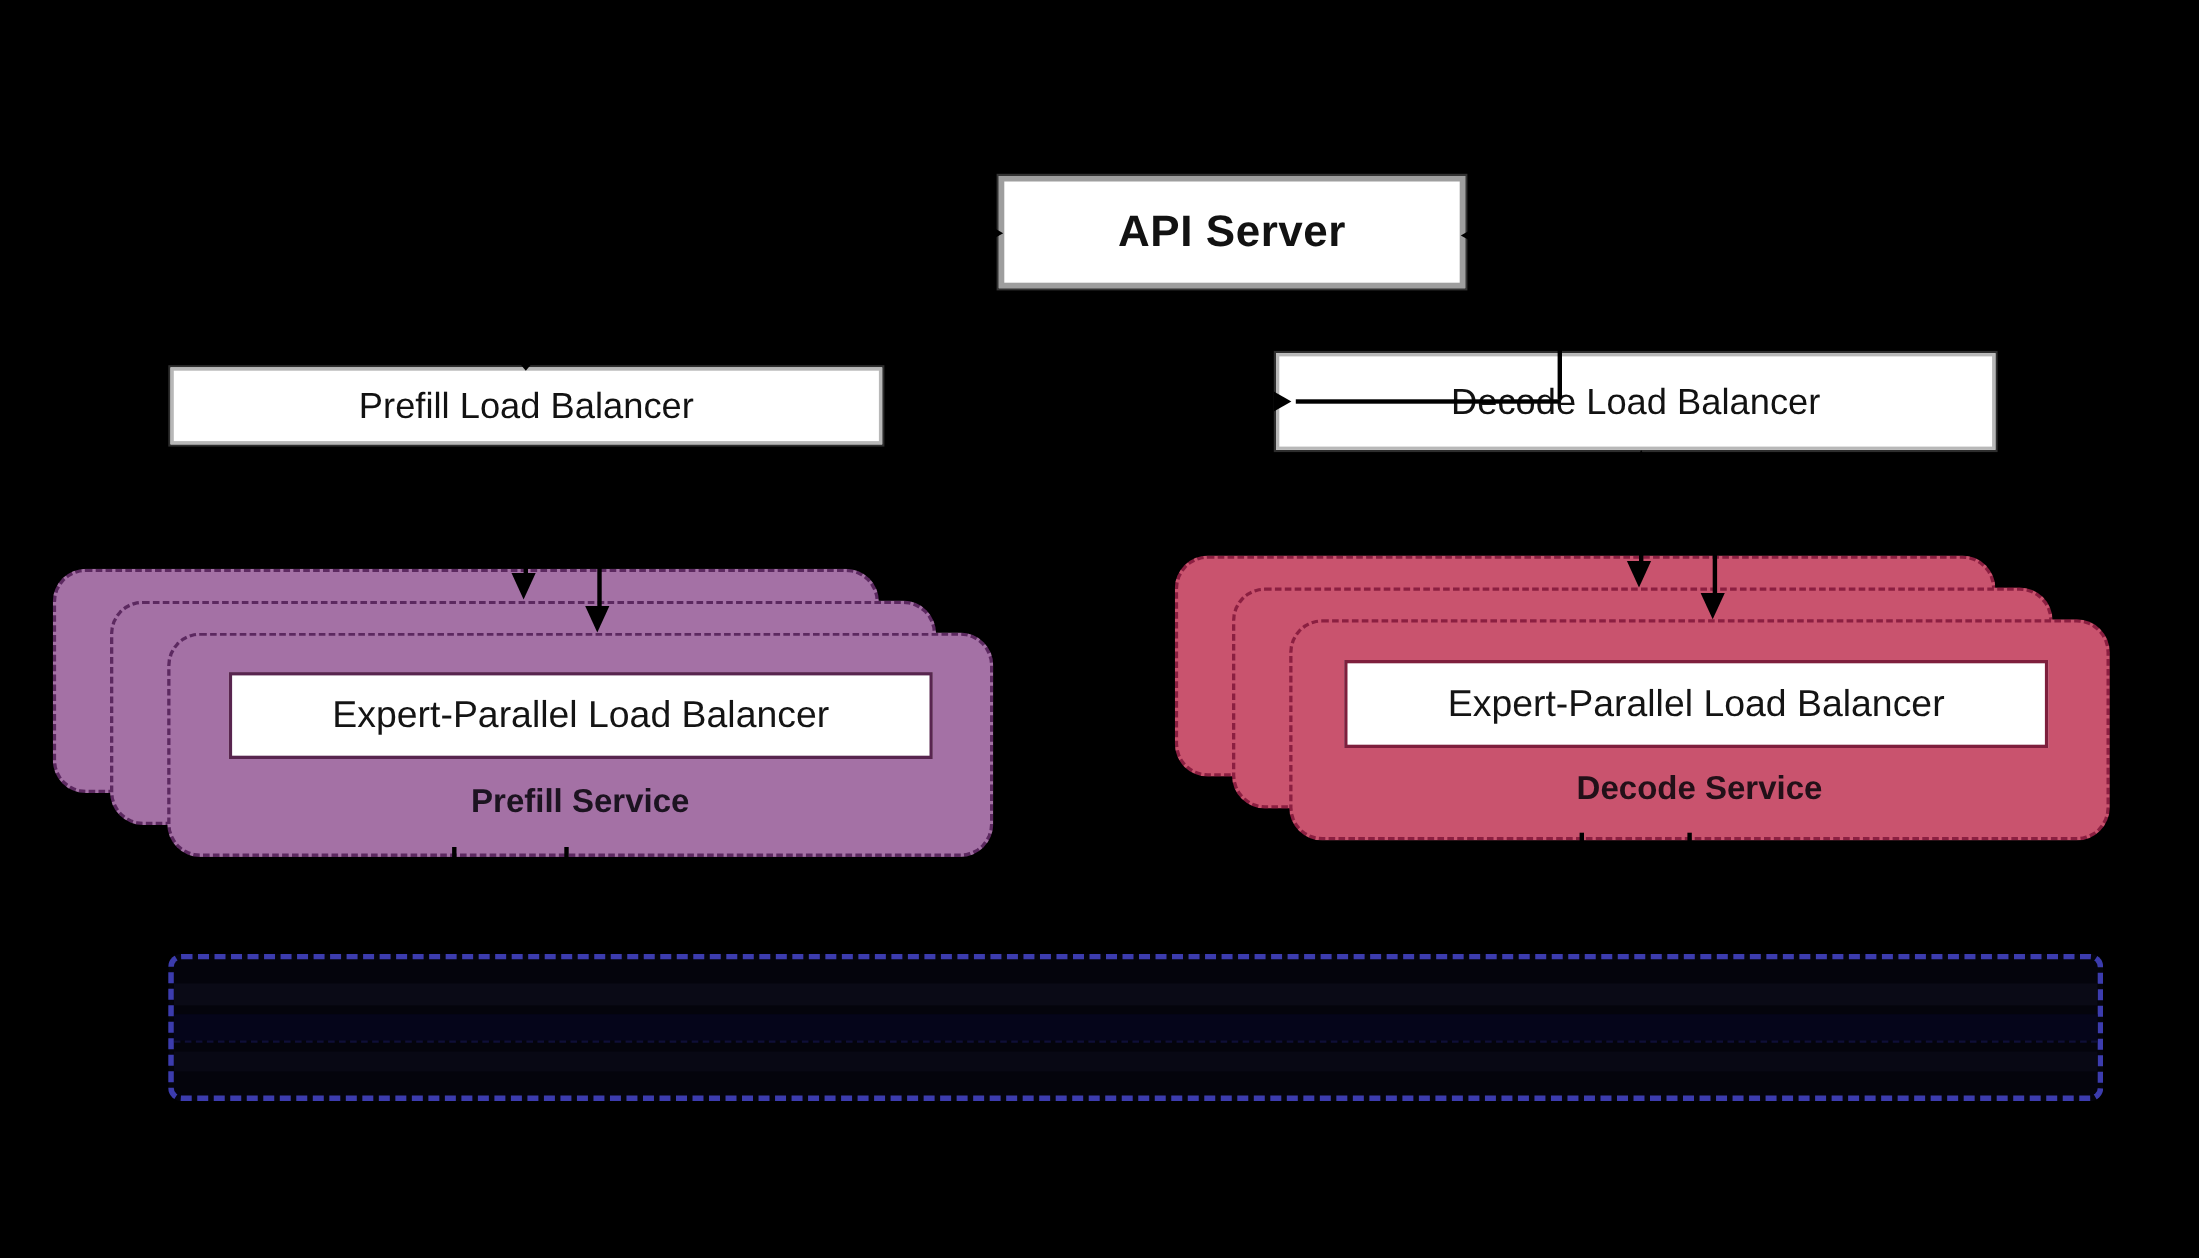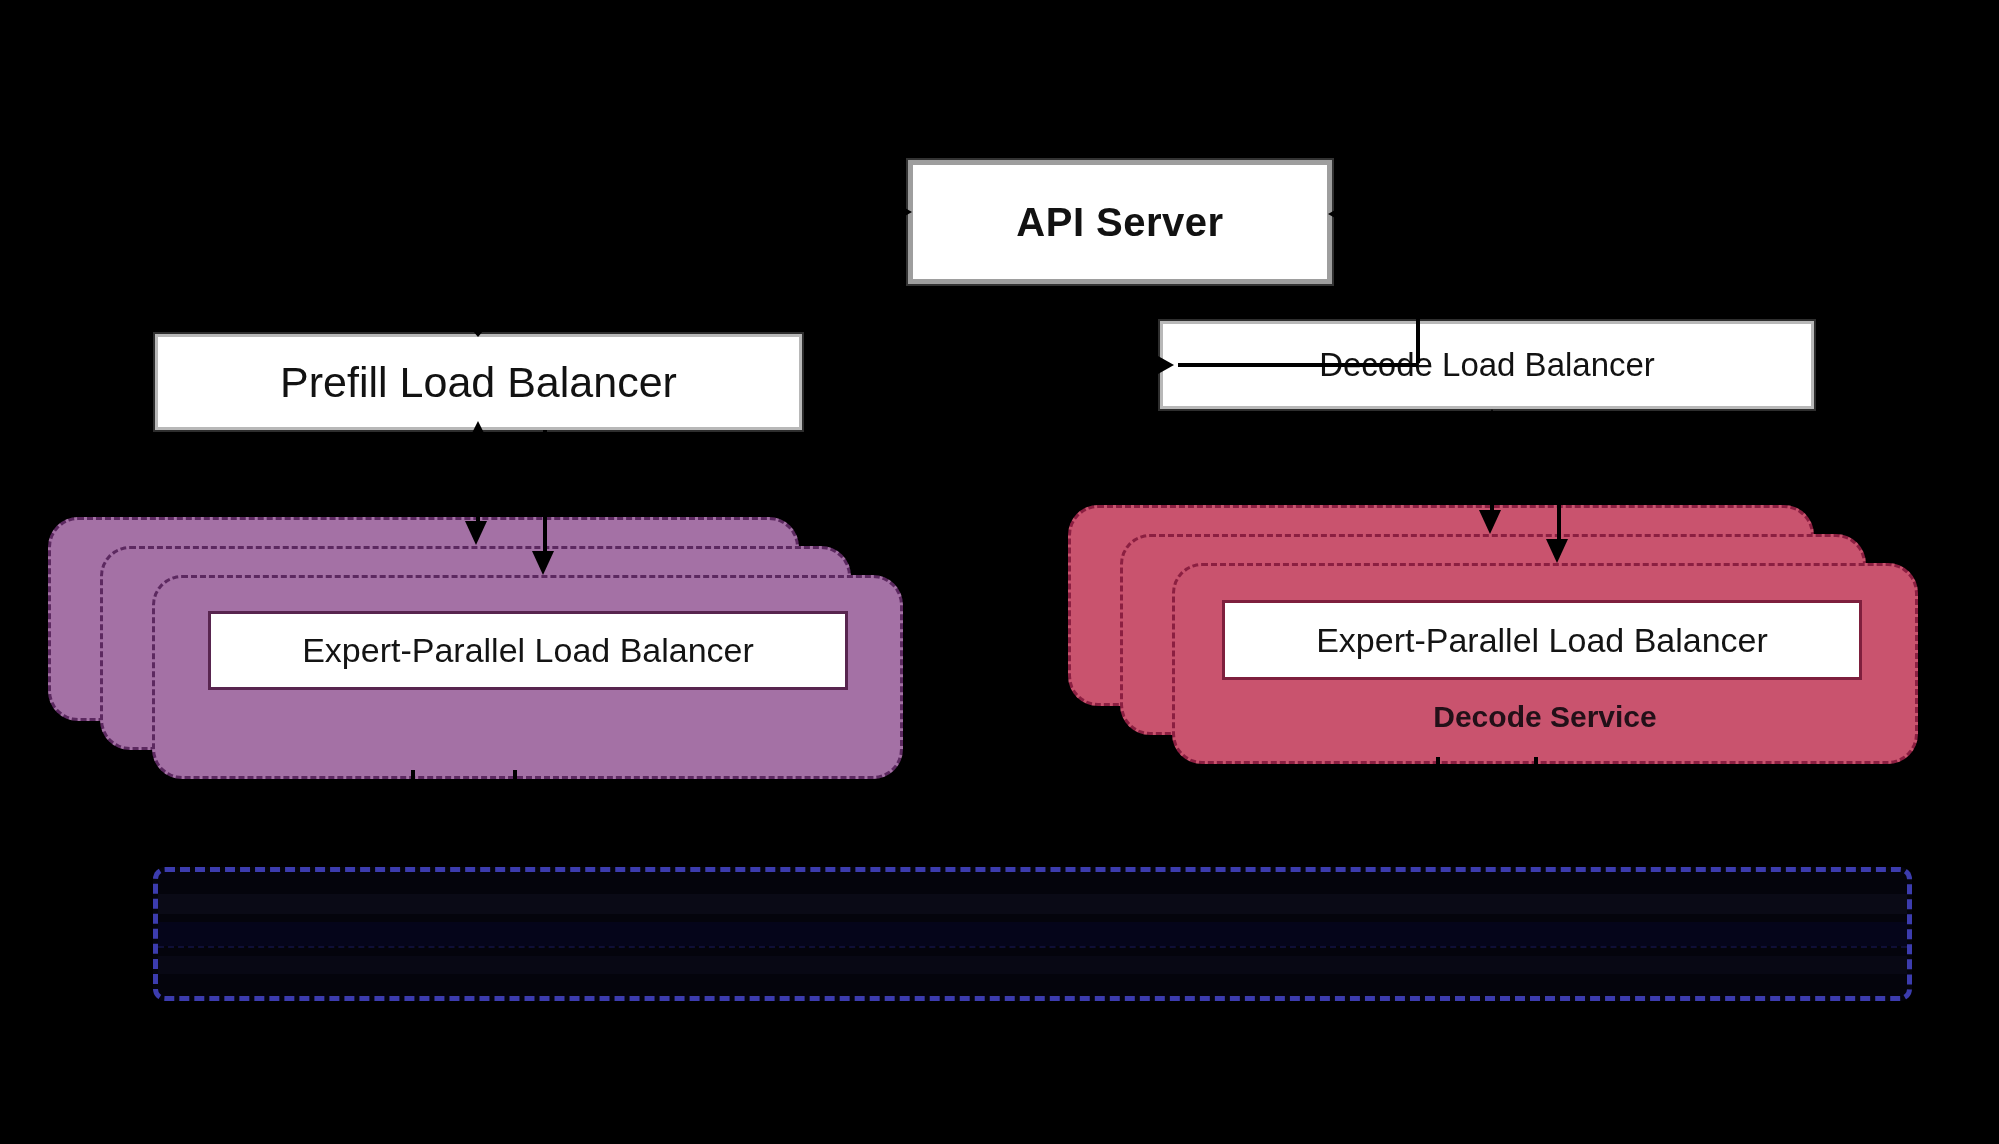--- a/index.html
+++ b/index.html
@@ -12,30 +12,30 @@
   }
   .abs{position:absolute;box-sizing:border-box;}
   
   .node-box{
     position:absolute;box-sizing:border-box;
     background:#ffffff;
     display:flex;align-items:center;justify-content:center;
     color:#121212;
   }
   .api-node{
-    left:908px;top:160px;width:424px;height:124px;
+    left:908px;top:160px;width:424px;height:102px;
     border:5px solid #9e9e9e;
     box-shadow:0 0 0 2px #333333;
     font-size:40px;font-weight:600;letter-spacing:0.5px;
   }
   .prefill-lb-node{
-    left:155px;top:334px;width:647px;height:96px;
+    left:155px;top:334px;width:647px;height:70px;
     border:3px solid #b8b8b8;
     box-shadow:0 0 0 2px #2e2e2e;
-    font-size:43px;font-weight:500;
+    font-size:33px;font-weight:500;
   }
   .decode-lb-node{
     left:1160px;top:321px;width:654px;height:88px;
     border:3px solid #b8b8b8;
     box-shadow:0 0 0 2px #2e2e2e;
     font-size:33px;font-weight:500;
   }
   
   .stack-layer{
     position:absolute;box-sizing:border-box;
@@ -96,20 +96,21 @@
   <div class="stack-layer decode-layer abs" style="left:1120px;top:534px;width:746px;height:201px;"></div>
   <div class="stack-layer decode-layer abs" style="left:1172px;top:563px;width:746px;height:201px;"></div>
 
   <div class="inner-eplb prefill">
     <span>Expert-Parallel Load Balancer</span>
   </div>
   <div class="inner-eplb decode">
     <span>Expert-Parallel Load Balancer</span>
   </div>
 
+  <div class="service-label prefill">Prefill Service</div>
   <div class="service-label decode">Decode Service</div>
 
   <div class="node-box api-node">
     <span>API Server</span>
   </div>
   <div class="node-box prefill-lb-node">
     <span>Prefill Load Balancer</span>
   </div>
   <div class="node-box decode-lb-node">
     <span>Decode Load Balancer</span>

